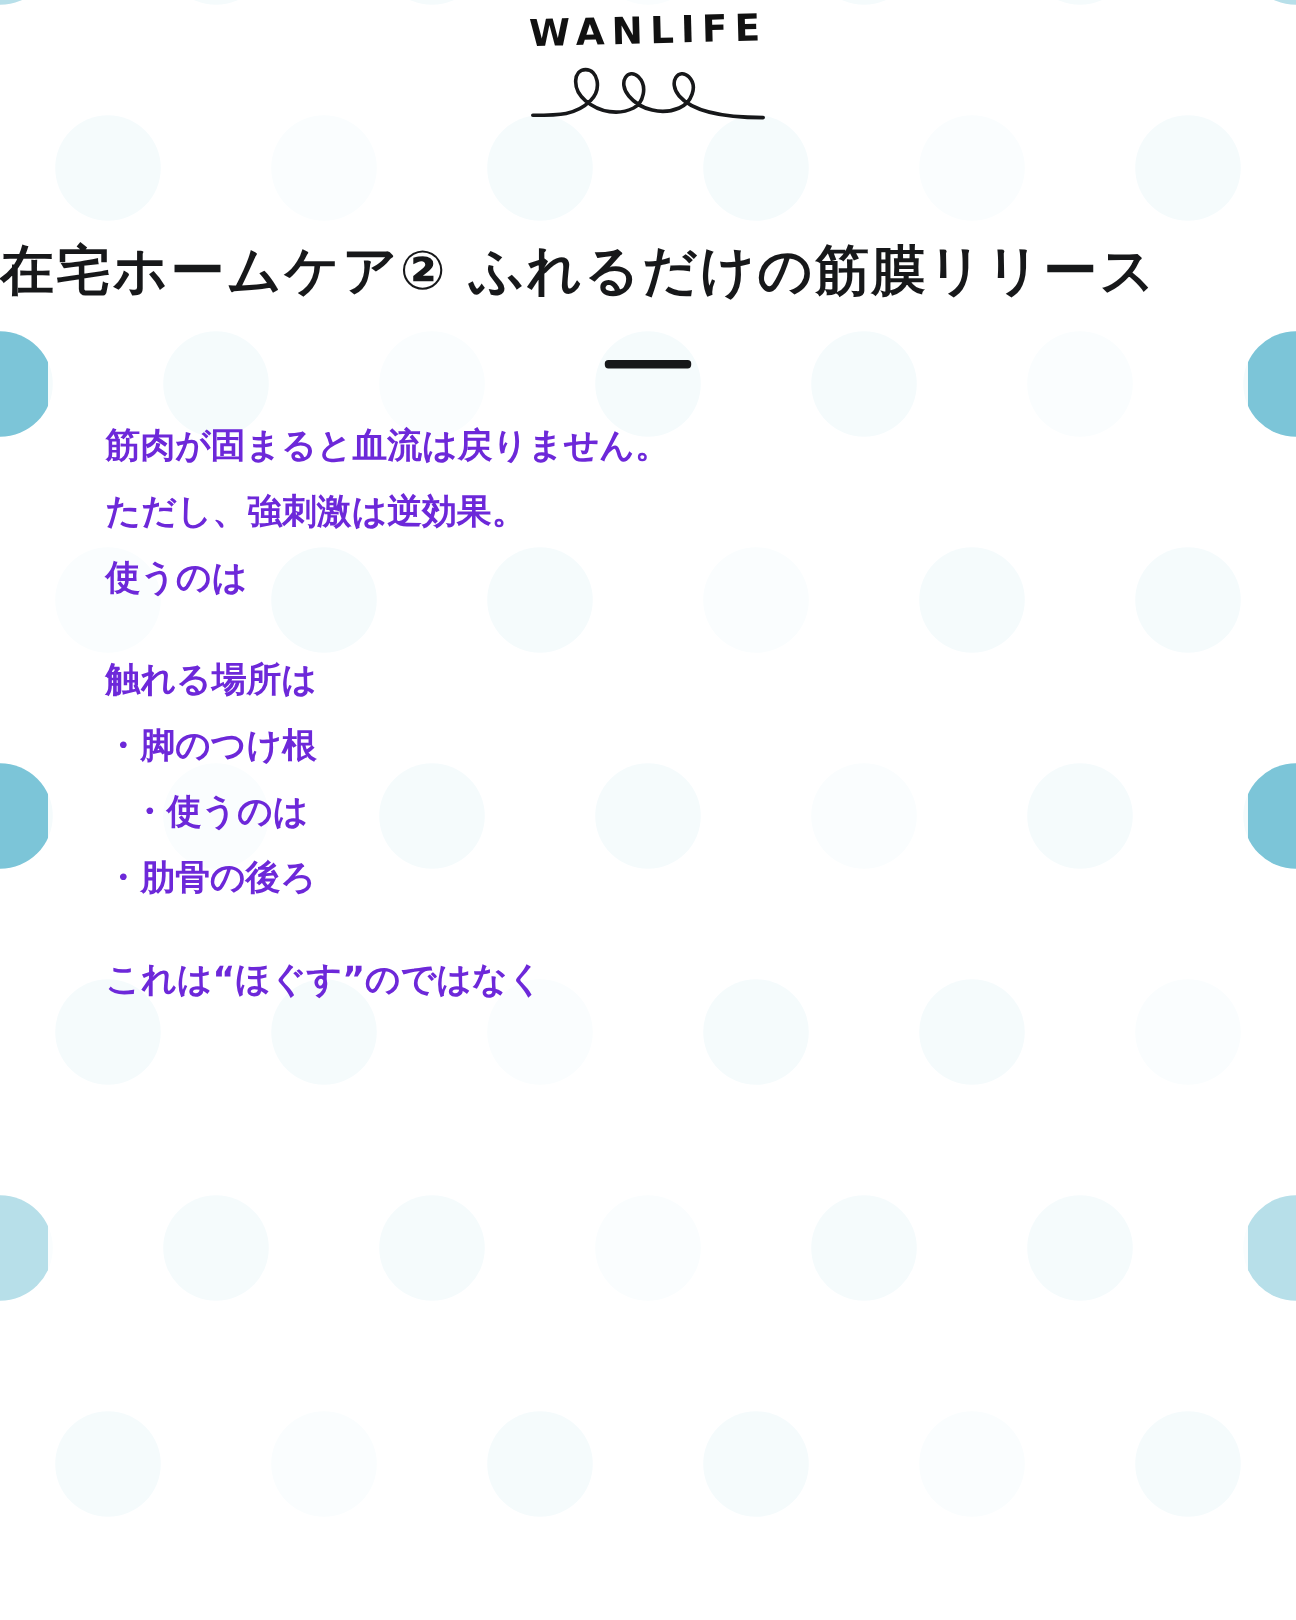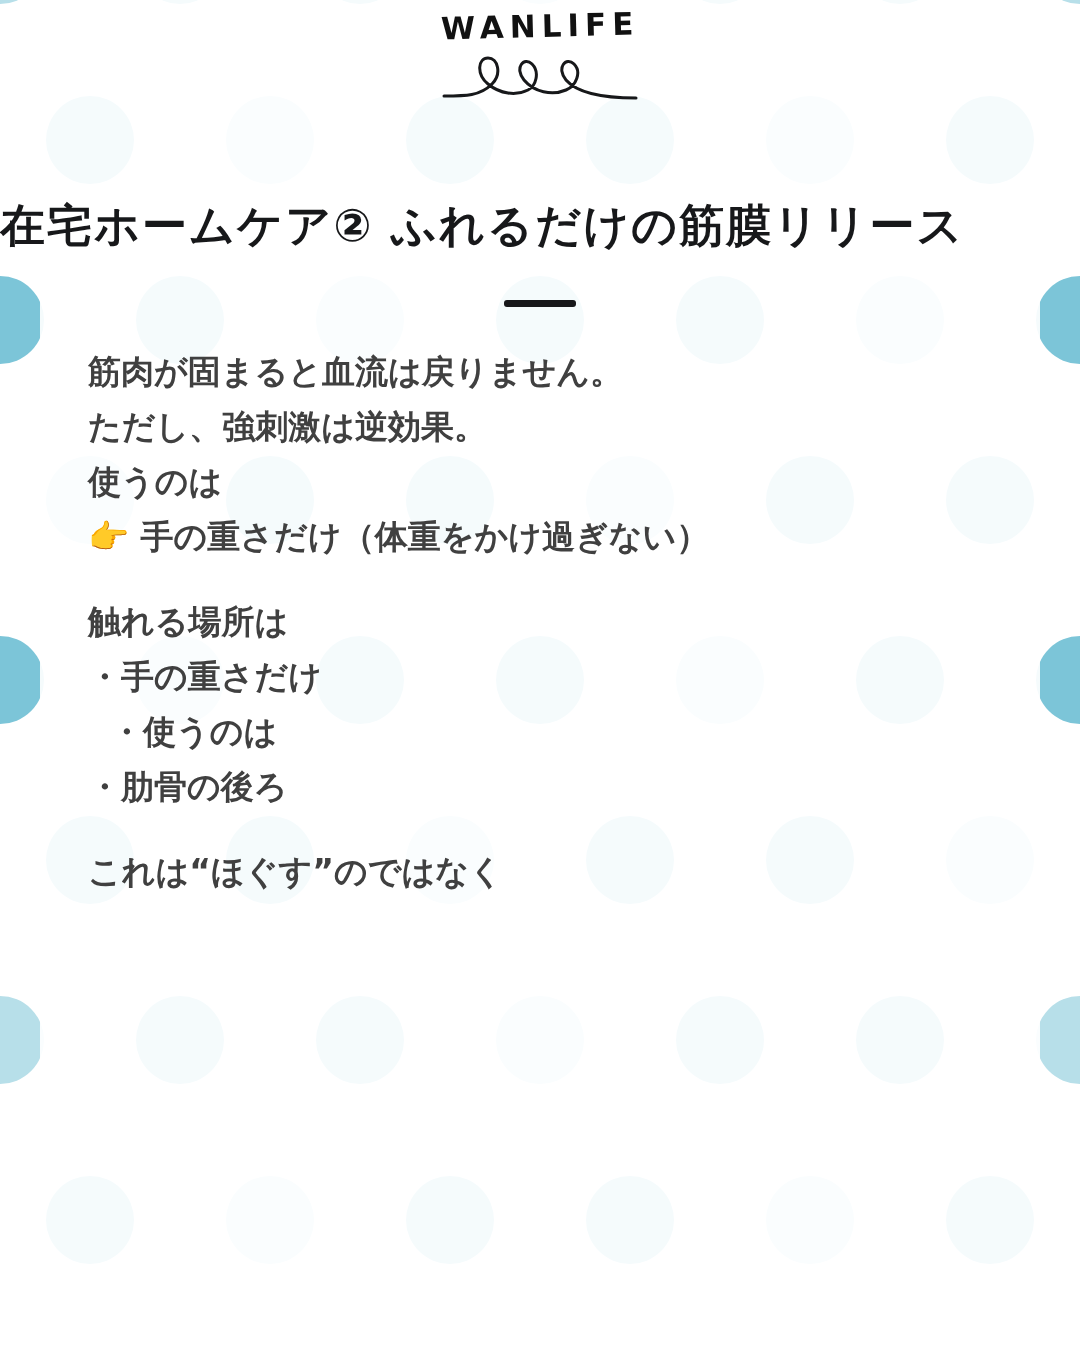--- a/index.html
+++ b/index.html
@@ -100,23 +100,23 @@
   
   #body-copy {
     position: absolute;
     left: 88px;
     top: 344px;
     width: 920px;
   }
   .line {
     font-family: "DejaVu Sans", sans-serif;
     font-weight: 700;
-    font-size: 33px;
+    font-size: 29px;
     line-height: 55px;
-    color: #404040;
+    color: #6d28d9;
     white-space: pre;
   }
   .line.indent-1 { padding-left: 22px; }
   .line.spacer { height: 30px; line-height: 30px; }
 </style>
 </head>
 <body>
 
 <div id="dot-layer">
     <div class="dot" style="width: 88px; height: 88px; left: -44px; top: -84px; background: rgb(183, 223, 233);"></div>
@@ -188,23 +188,22 @@
     </svg>
   </div>
 
   <div id="headline">在宅ホームケア②  ふれるだけの筋膜リリース</div>
   <div id="headline-rule"></div>
 
   <div id="body-copy">
       <div class="line">筋肉が固まると血流は戻りません。</div>
       <div class="line">ただし、強刺激は逆効果。</div>
       <div class="line">使うのは</div>
-      <div class="line">👉 手の重さだけ（体重をかけ過ぎない）</div>
       <div class="line spacer"></div>
       <div class="line">触れる場所は</div>
-      <div class="line">・手の重さだけ</div>
+      <div class="line">・脚のつけ根</div>
       <div class="line indent-1">・使うのは</div>
       <div class="line">・肋骨の後ろ</div>
       <div class="line spacer"></div>
       <div class="line">これは“ほぐす”のではなく</div>
     </div>
 
 </div>
 
 </body></html>

